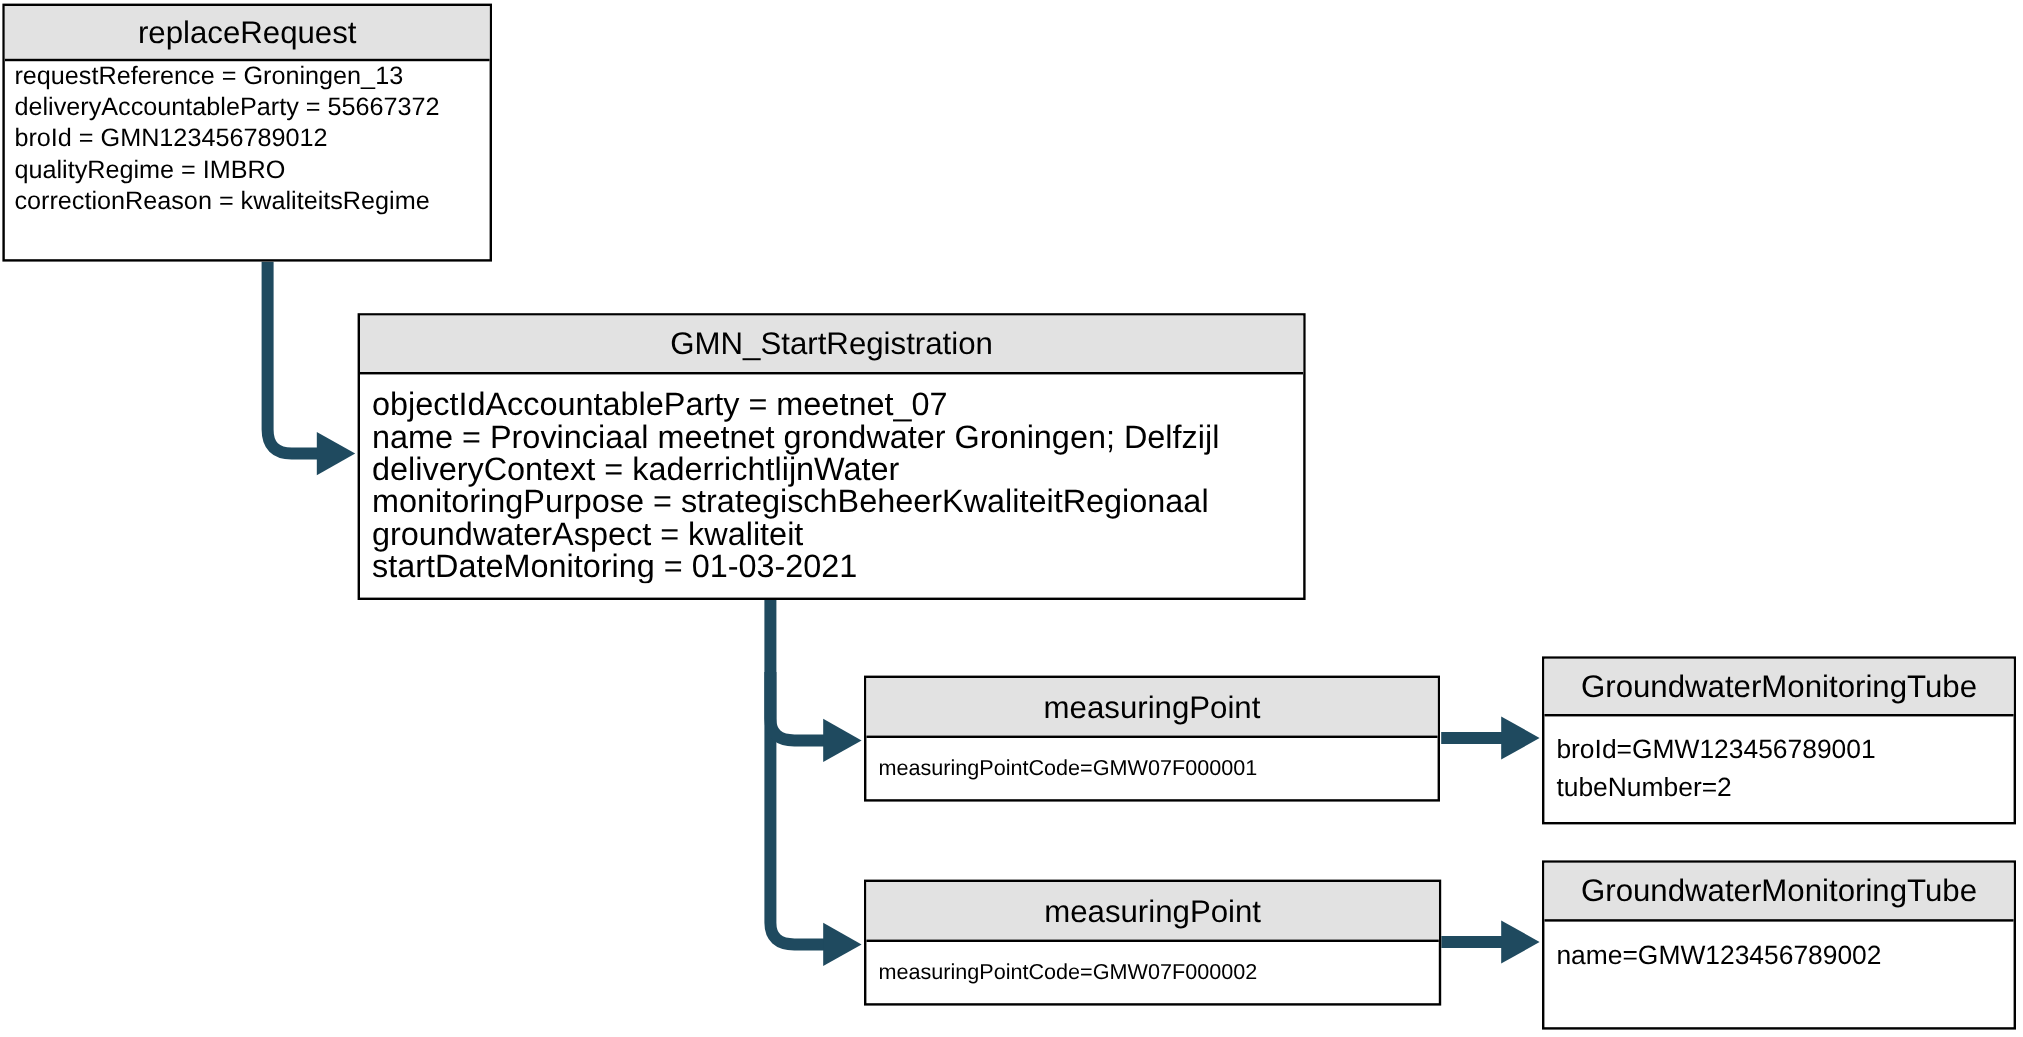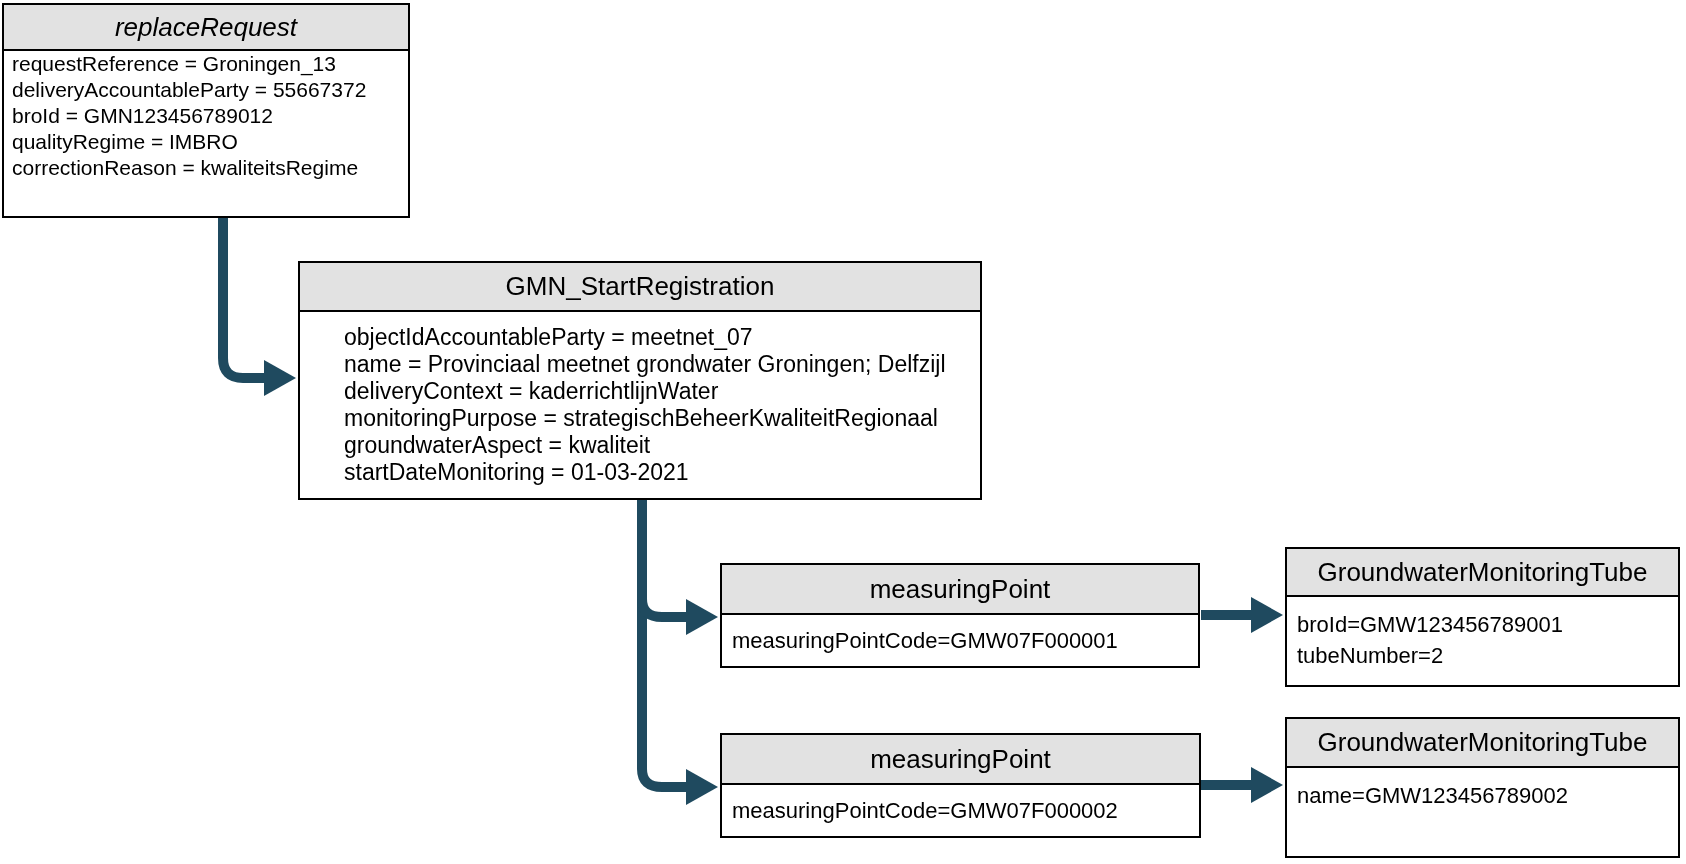--- a/index.html
+++ b/index.html
@@ -45,22 +45,22 @@
   .node-body {
     box-sizing: border-box;
     white-space: nowrap;
     overflow: hidden;
   }
   .attr {
     white-space: nowrap;
   }
   
   .body-replace   { padding: 0 8px 0 8px;  font-size: 21px; line-height: 26px; }
-  .body-gmn       { padding: 12px 10px 0 10px; font-size: 23px; line-height: 27px; margin-left: 34px; }
-  .body-mp        { padding: 12px 24px 0 10px; font-size: 22px; line-height: 27px; }
+  .body-gmn       { padding: 12px 10px 0 10px; font-size: 27px; line-height: 27px; }
+  .body-mp        { padding: 12px 24px 0 10px; font-size: 18px; line-height: 27px; }
   .body-tube      { padding: 12px 10px 0 10px; font-size: 22px; line-height: 31px; }
   .connector-line {
     fill: none;
     stroke: var(--arrow-color, #1f4a5f);
     stroke-width: 10;
   }
   .connector-head {
     fill: var(--arrow-color, #1f4a5f);
     stroke: none;
   }
@@ -87,31 +87,31 @@
       <path class="connector-line" d="M1201,615 L1253,615"></path>
       <polygon class="connector-head" points="1251,597 1251,633 1283,615"></polygon>
     </g>
     <g>
       <path class="connector-line" d="M1201,785 L1253,785"></path>
       <polygon class="connector-head" points="1251,767 1251,803 1283,785"></polygon>
     </g>
   </svg>
 
   <div class="node" style="left:2px; top:3px; width:408px; height:215px;">
-    <div class="node-header" style="height:46px;font-style:italic;">replaceRequest</div>
+    <div class="node-header" style="height:46px;">replaceRequest</div>
     <div class="node-body body-replace">
       <div class="attr">requestReference = Groningen_13</div>
       <div class="attr">deliveryAccountableParty = 55667372</div>
       <div class="attr">broId = GMN123456789012</div>
       <div class="attr">qualityRegime = IMBRO</div>
       <div class="attr">correctionReason = kwaliteitsRegime</div>
     </div>
   </div>
 
-  <div class="node" style="left:298px; top:261px; width:684px; height:239px;">
+  <div class="node" style="left:298px; top:261px; width:790px; height:239px;">
     <div class="node-header" style="height:49px;">GMN_StartRegistration</div>
     <div class="node-body body-gmn">
       <div class="attr">objectIdAccountableParty = meetnet_07</div>
       <div class="attr">name = Provinciaal meetnet grondwater Groningen; Delfzijl</div>
       <div class="attr">deliveryContext = kaderrichtlijnWater</div>
       <div class="attr">monitoringPurpose = strategischBeheerKwaliteitRegionaal</div>
       <div class="attr">groundwaterAspect = kwaliteit</div>
       <div class="attr">startDateMonitoring = 01-03-2021</div>
     </div>
   </div>

